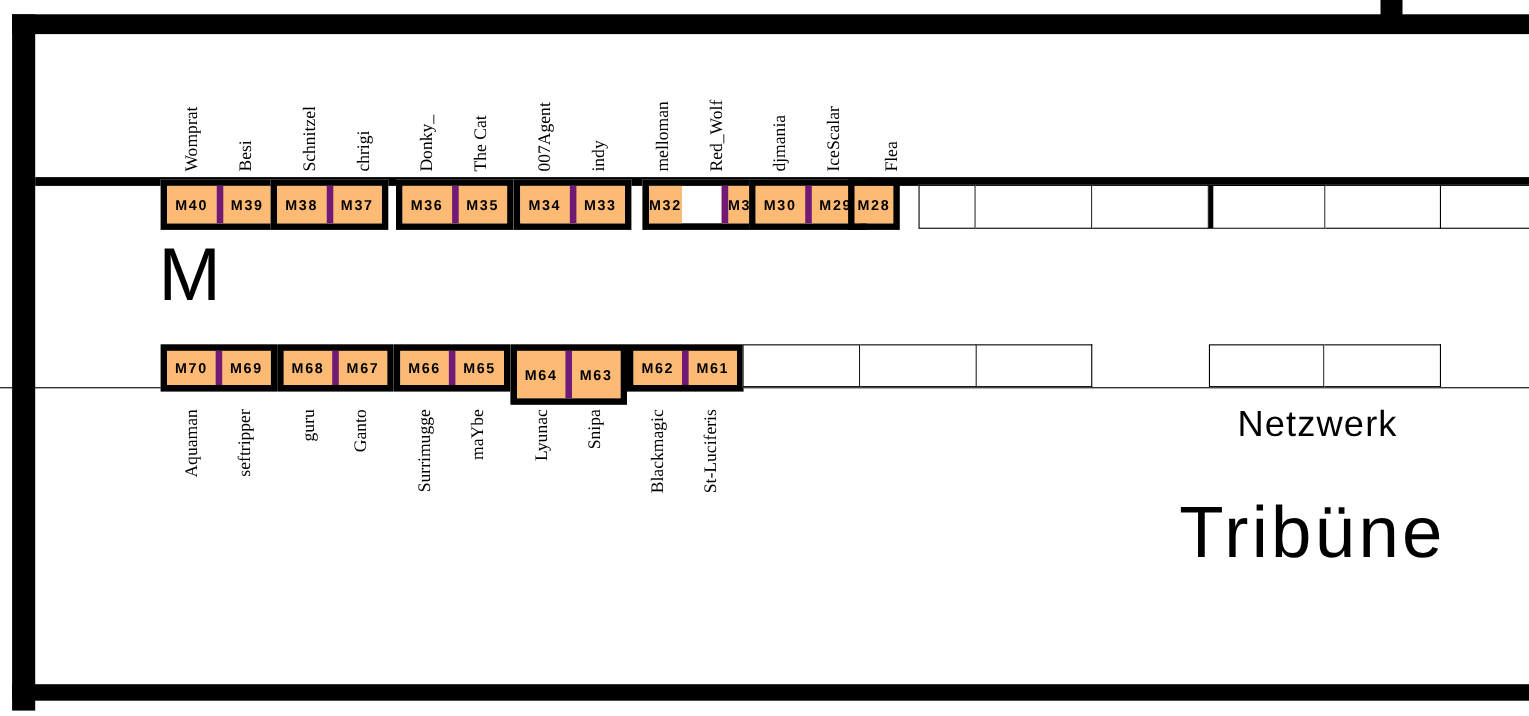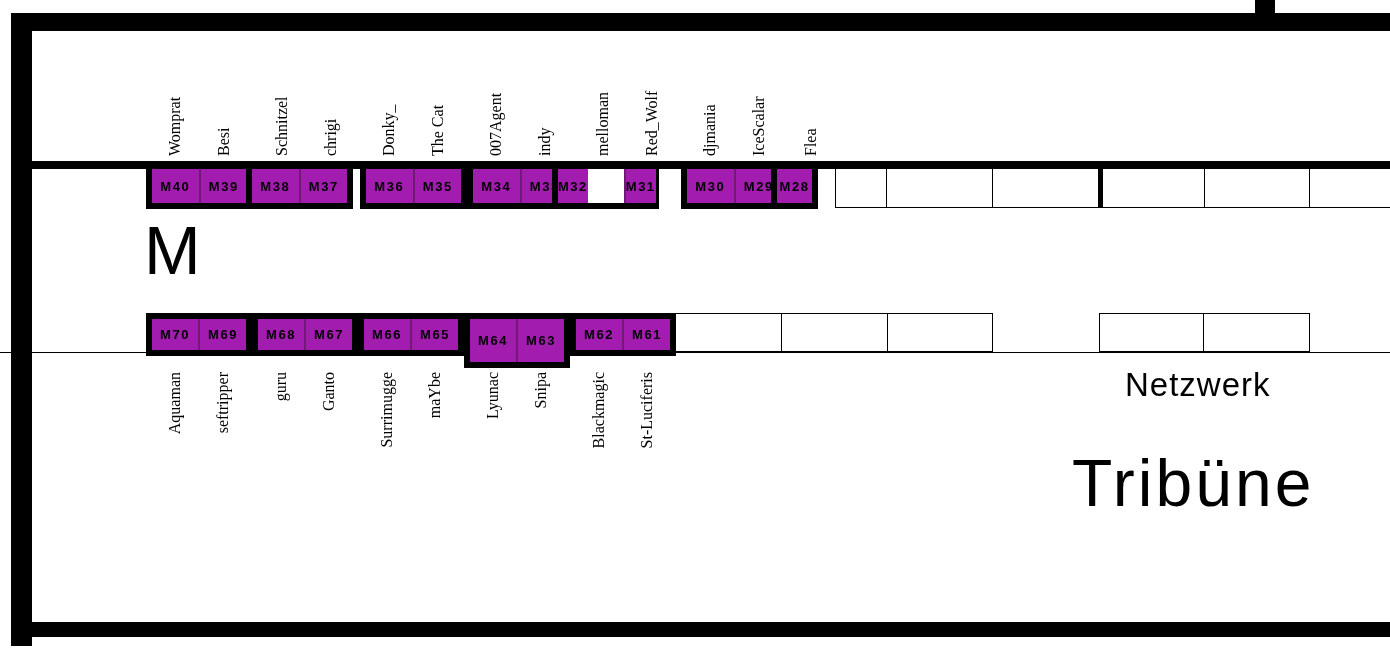--- a/index.html
+++ b/index.html
@@ -8,23 +8,23 @@
     position: relative; width: 1390px; height: 651px;
     background: #fff; overflow: hidden;
     font-family: "Liberation Sans", sans-serif; color:#000;
   }
   .bar { position:absolute; background:#000; }
   .hairline { position:absolute; background:#000; height:1px; }
   .blk { position:absolute; display:flex; border:6px solid #000; background:#fff; }
   .cell {
     flex:1; display:flex; align-items:center; justify-content:center;
     font-family:"Liberation Sans",sans-serif; font-weight:bold;
-    font-size:13px; letter-spacing:1.5px; background:#a21caf;
+    font-size:13px; letter-spacing:1.5px; background:#fdba74;
   }
-  .cell.sep { border-left:2px solid #701a75; }
+  .cell.sep { border-left:6px solid #701a75; }
   .thinrow { position:absolute; display:flex; }
   .tcell { background:#fff; border:1px solid #000; border-left:none; }
   .tcell:first-child { border-left:1px solid #000; }
   .tcell.thickL { border-left:4px solid #000; }
   .vlabel {
     position:absolute; transform-origin:0 0; transform:rotate(-90deg);
     font-family:"Liberation Serif", serif; font-size:16px; line-height:18px;
     white-space:nowrap; color:#000;
   }
   .big-m { position:absolute; left:144px; top:216px; font-size:68px; line-height:1; }
@@ -67,21 +67,21 @@
       <div class="cell sep">M35</div>
     </div>
     <div class="vlabel" style="left: 380px; top: 156px; width: 95px; text-align: left;">Donky_</div>
     <div class="vlabel" style="left: 429px; top: 156px; width: 95px; text-align: left;">The Cat</div>
     <div class="blk" style="left: 467px; top: 163px; width: 107px; height: 46px;">
       <div class="cell">M34</div>
       <div class="cell sep">M33</div>
     </div>
     <div class="vlabel" style="left: 487px; top: 156px; width: 95px; text-align: left;">007Agent</div>
     <div class="vlabel" style="left: 536px; top: 156px; width: 95px; text-align: left;">indy</div>
-    <div class="blk" style="left: 552px; top: 163px; width: 107px; height: 46px; gap: 36px;">
+    <div class="blk" style="left: 584px; top: 163px; width: 107px; height: 46px; gap: 36px;">
       <div class="cell">M32</div>
       <div class="cell sep">M31</div>
     </div>
     <div class="vlabel" style="left: 594px; top: 156px; width: 95px; text-align: left;">melloman</div>
     <div class="vlabel" style="left: 643px; top: 156px; width: 95px; text-align: left;">Red_Wolf</div>
     <div class="blk" style="left: 681px; top: 163px; width: 107px; height: 46px;">
       <div class="cell">M30</div>
       <div class="cell sep">M29</div>
     </div>
     <div class="vlabel" style="left: 701px; top: 156px; width: 95px; text-align: left;">djmania</div>

